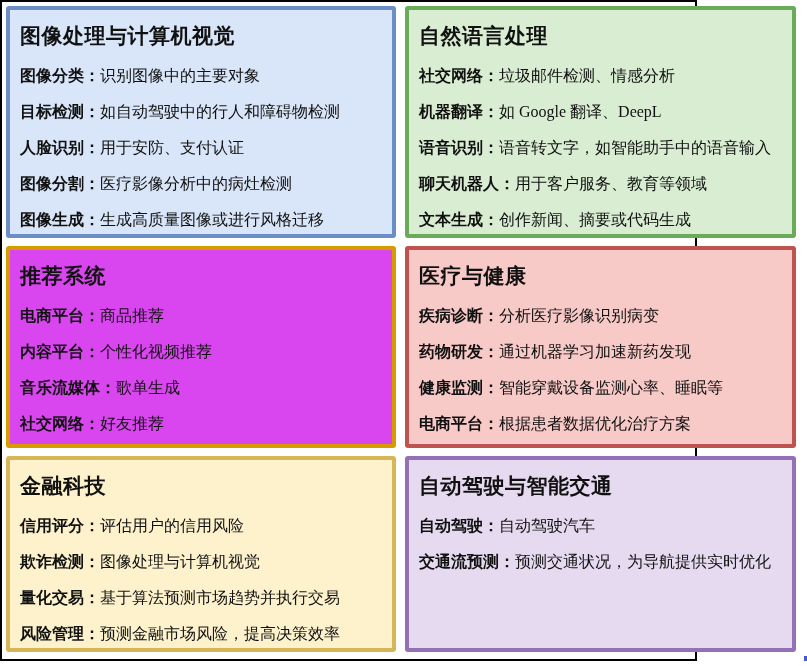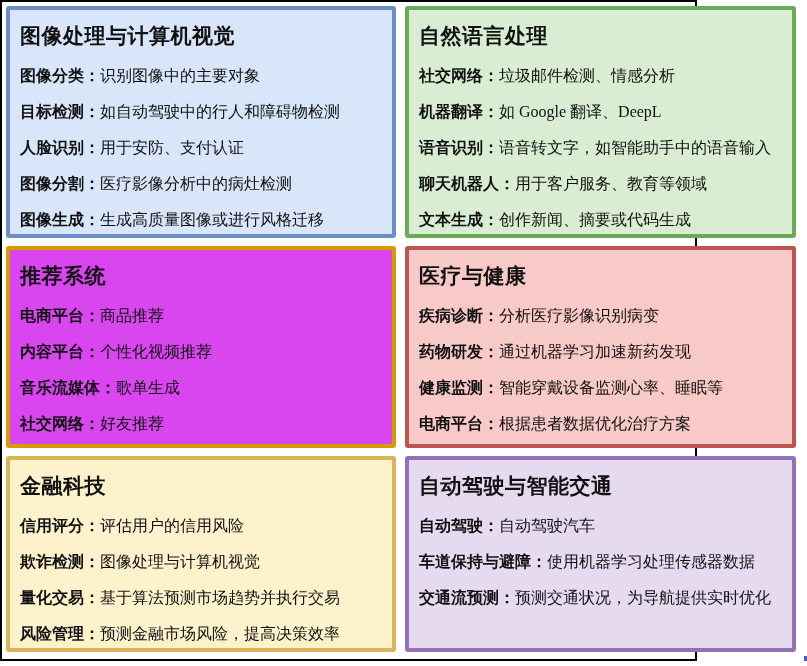--- a/index.html
+++ b/index.html
@@ -93,20 +93,19 @@
       <h2 class="panel-title">金融科技</h2>
       <div class="item"><span class="label">信用评分：</span><span class="desc">评估用户的信用风险</span></div>
       <div class="item"><span class="label">欺诈检测：</span><span class="desc">图像处理与计算机视觉</span></div>
       <div class="item"><span class="label">量化交易：</span><span class="desc">基于算法预测市场趋势并执行交易</span></div>
       <div class="item"><span class="label">风险管理：</span><span class="desc">预测金融市场风险，提高决策效率</span></div>
     </section>
 
     <section class="panel" style="border-color: rgb(148, 112, 180); background-color: rgb(230, 218, 240);">
       <h2 class="panel-title">自动驾驶与智能交通</h2>
       <div class="item"><span class="label">自动驾驶：</span><span class="desc">自动驾驶汽车</span></div>
-      <div class="item"><span class="label">车道保持与避障：</span><span class="desc">使用机器学习处理传感器数据</span></div>
       <div class="item"><span class="label">交通流预测：</span><span class="desc">预测交通状况，为导航提供实时优化</span></div>
     </section>
 
   </div>
 </div>
 
 <div class="corner-dot" style="background-color: rgb(59, 91, 219);"></div>
 
 </body></html>

